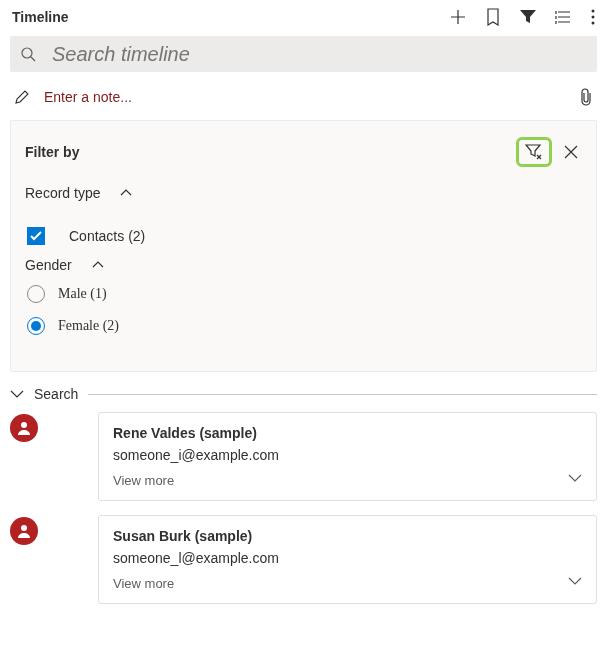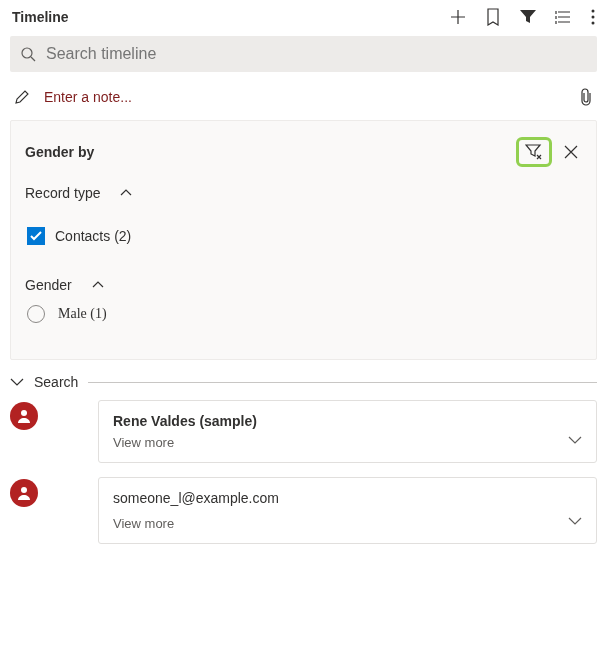--- a/index.html
+++ b/index.html
@@ -4,34 +4,34 @@
 <style>
 * { box-sizing: border-box; margin: 0; padding: 0; }
 body { font-family: "Segoe UI", Arial, sans-serif; font-size: 14px; color: #323130; width: 607px; background: #fff; }
 
 .header { display: flex; align-items: center; padding: 8px 12px 4px 12px; }
 .header-title { font-weight: 600; font-size: 14px; flex: 1; }
 .header-actions { display: flex; gap: 18px; align-items: center; }
 .icon-btn { cursor: pointer; display: inline-flex; align-items: center; justify-content: center; }
 
 .search-bar { margin: 6px 10px; background: #edebe9; height: 36px; display: flex; align-items: center; padding: 0 10px; border-radius: 2px; }
-.search-bar input { border: none; background: transparent; outline: none; font-size: 16px; margin-left: 10px; flex: 1; color: #323130; }
+.search-bar input { border: none; background: transparent; outline: none; font-size: 20px; margin-left: 16px; flex: 1; color: #323130; font-style: italic; }
 
 .note-row { display: flex; align-items: center; padding: 10px 14px 14px 14px; }
 .note-row .note-placeholder { color: #7f1d1d; margin-left: 14px; flex: 1; }
 
 .filter-panel { background: #faf9f8; border: 1px solid #edebe9; margin: 0 10px; padding: 16px 14px 22px 14px; position: relative; border-radius: 2px; }
 .filter-header { display: flex; align-items: center; margin-bottom: 18px; }
 .filter-title { font-weight: 600; flex: 1; }
 .filter-icon-highlight { border: 3px solid #92d050; border-radius: 6px; padding: 4px 6px; display: inline-flex; margin-right: 8px; }
 .filter-close { cursor: pointer; padding: 4px; }
 
 .group-label { display: flex; align-items: center; gap: 20px; color: #323130; margin-bottom: 12px; font-size: 14px; }
 
-.check-row { display: flex; align-items: center; gap: 10px; margin-bottom: 22px; padding-left: 2px; }
+.check-row { display: flex; align-items: center; gap: 24px; margin-bottom: 2px; padding-left: 2px; }
 .checkbox { width: 18px; height: 18px; border: 1px solid #8a8886; background: #fff; display: inline-flex; align-items: center; justify-content: center; }
 .checkbox.checked { background: #0078d4; border-color: #0078d4; }
 .dotted { border: 1px dotted #8a8886; padding: 4px 6px; display: inline-flex; align-items: center; gap: 10px; }
 
 .radio-row { display: flex; align-items: center; gap: 13px; margin-bottom: 14px; padding-left: 2px; font-family: Liberation Serif, serif; }
 .radio { width: 18px; height: 18px; border: 1px solid #8a8886; border-radius: 50%; display: inline-flex; align-items: center; justify-content: center; }
 .radio.selected { border-color: #0078d4; }
 .radio.selected::after { content: ""; width: 10px; height: 10px; background: #0078d4; border-radius: 50%; }
 
 .section-divider { display: flex; align-items: center; gap: 10px; padding: 14px 10px 10px 10px; }
@@ -103,21 +103,21 @@
   <span class="note-placeholder">Enter a note...</span>
   <span>
     <svg width="14" height="18" viewBox="0 0 14 18">
         <path d="M11 5v8a4 4 0 01-8 0V4a3 3 0 016 0v8a2 2 0 01-4 0V5" stroke="#323130" stroke-width="1.2" fill="none"></path>
       </svg>
   </span>
 </div>
 
 <div class="filter-panel">
   <div class="filter-header">
-    <div class="filter-title">Gender by</div>
+    <div class="filter-title">Filter by</div>
     <span class="filter-icon-highlight">
       <svg width="18" height="16" viewBox="0 0 18 16">
           <path d="M1 1h14l-5 6v5l-4-2V7L1 1z" stroke="#323130" stroke-width="1.2" fill="none"></path>
           <path d="M12 11l4 4M16 11l-4 4" stroke="#323130" stroke-width="1.2"></path>
         </svg>
     </span>
     <span class="filter-close">
       <svg width="14" height="14" viewBox="0 0 14 14">
           <path d="M1 1l12 12M13 1L1 13" stroke="#323130" stroke-width="1.2"></path>
         </svg>
@@ -156,20 +156,24 @@
           <path d="M1 6l5-5 5 5" stroke="#323130" stroke-width="1.2" fill="none"></path>
         </svg>
     </span>
   </div>
 
   <div class="radio-row">
     <span class="radio"></span>
     <span>Male (1)</span>
   </div>
 
+  <div class="radio-row">
+    <span class="radio selected"></span>
+    <span>Female (2)</span>
+  </div>
 </div>
 
 <div class="section-divider">
   <span>
     <svg width="14" height="10" viewBox="0 0 14 10">
         <path d="M1 2l6 6 6-6" stroke="#323130" stroke-width="1.2" fill="none"></path>
       </svg>
   </span>
   <span>Search</span>
   <div class="line"></div>
@@ -177,40 +181,42 @@
 
 <div class="record">
   <div class="avatar">
     <svg width="16" height="16" viewBox="0 0 16 16">
         <circle cx="8" cy="5" r="3" fill="#fff"></circle>
         <path d="M2 15c0-3 3-5 6-5s6 2 6 5" fill="#fff"></path>
       </svg>
   </div>
   <div class="card">
     <div class="card-title">Rene Valdes (sample)</div>
+    <div class="card-sub">someone_i@example.com</div>
     <div class="card-footer">
       <span>View more</span>
       <span class="spacer"></span>
       <span>
         <svg width="14" height="10" viewBox="0 0 14 10">
             <path d="M1 2l6 6 6-6" stroke="#605e5c" stroke-width="1.2" fill="none"></path>
           </svg>
       </span>
     </div>
   </div>
 </div>
 
 <div class="record">
   <div class="avatar">
     <svg width="16" height="16" viewBox="0 0 16 16">
         <circle cx="8" cy="5" r="3" fill="#fff"></circle>
         <path d="M2 15c0-3 3-5 6-5s6 2 6 5" fill="#fff"></path>
       </svg>
   </div>
   <div class="card">
+    <div class="card-title">Susan Burk (sample)</div>
     <div class="card-sub">someone_l@example.com</div>
     <div class="card-footer">
       <span>View more</span>
       <span class="spacer"></span>
       <span>
         <svg width="14" height="10" viewBox="0 0 14 10">
             <path d="M1 2l6 6 6-6" stroke="#605e5c" stroke-width="1.2" fill="none"></path>
           </svg>
       </span>
     </div>

